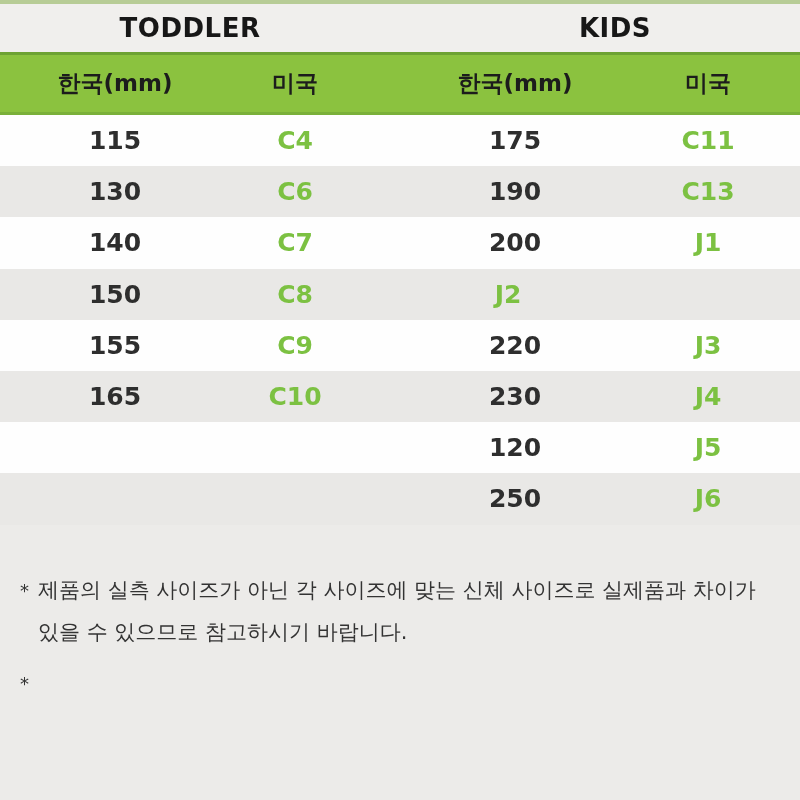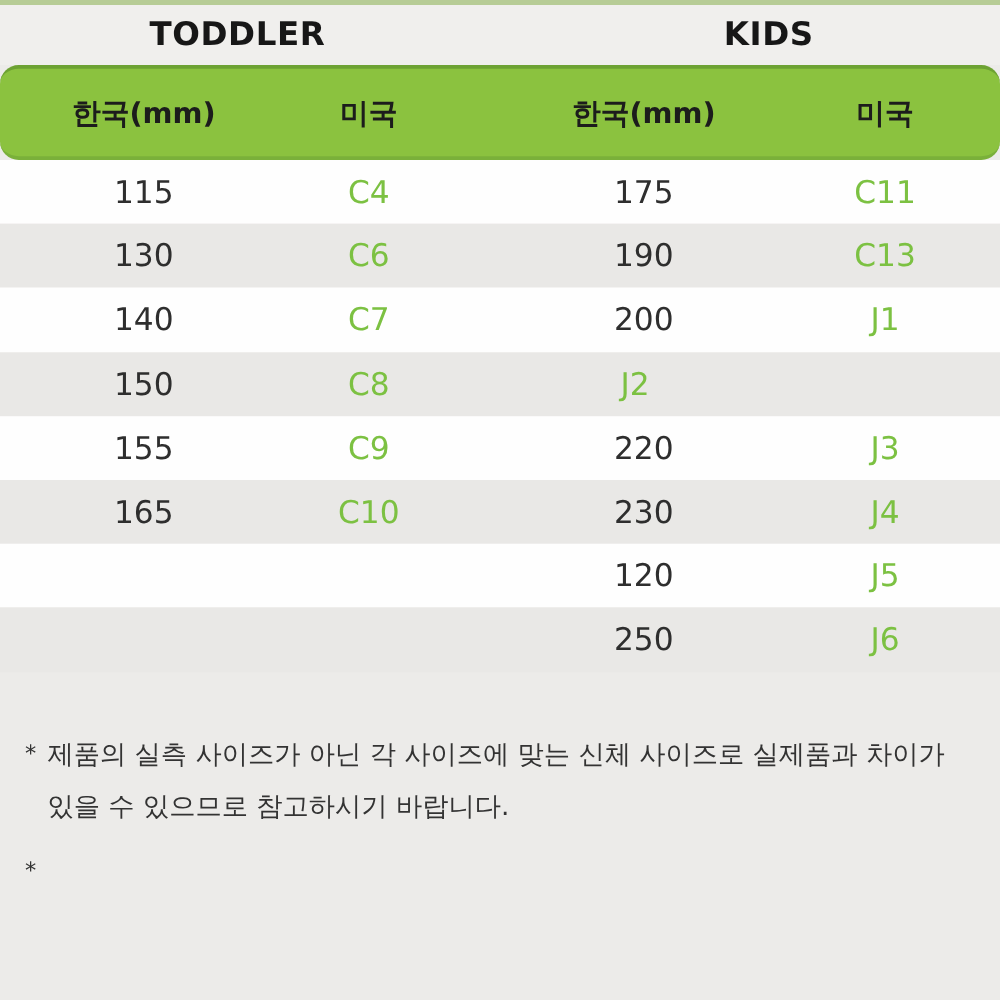--- a/index.html
+++ b/index.html
@@ -27,42 +27,42 @@
     height:48px;background:var(--header-bg);
     display:grid;grid-template-columns:1fr 1fr;align-items:center;
   }
   .title-cell{
     text-align:center;font-size:26px;font-weight:bold;color:#171717;
     letter-spacing:0.5px;
   }
   .title-toddler{transform:translateX(-10px);}
   .title-kids{transform:translateX(15px);}
   .green-header{
-    height:76px;background:var(--green-bg);
+    height:63px;background:var(--green-bg);
     border-top:3px solid var(--green-border-top);
     border-bottom:3px solid var(--green-border-bottom);
-    display:grid;grid-template-columns:repeat(4,1fr);align-items:center;border-radius:15px;
+    display:grid;grid-template-columns:repeat(4,1fr);align-items:center;
   }
   .green-header .hcell{
     text-align:center;font-size:23px;font-weight:bold;color:#1c1c1c;
   }
   .col1{transform:translateX(15px);}
   .col2{transform:translateX(-5px);}
   .col3{transform:translateX(15px);}
   .col4{transform:translateX(8px);}
   .size-table{display:block;}
   .t-row{
     height:51.2px;
     display:grid;grid-template-columns:repeat(4,1fr);align-items:center;
     background:var(--row-white);
   }
   .t-row:nth-child(even){background:var(--row-alt);}
   .t-cell{text-align:center;font-size:25px;}
-  .kr-cell{color:var(--text-dark);font-weight:400;}
-  .us-cell{color:var(--green-text);font-weight:normal;}
+  .kr-cell{color:var(--text-dark);font-weight:700;}
+  .us-cell{color:var(--green-text);font-weight:bold;}
   .footnotes{
     flex:1;background:var(--footer-bg);
     padding:44px 30px 0 20px;color:#333;
   }
   .footnote{
     display:flex;align-items:flex-start;
     font-size:21px;line-height:42px;
   }
   .footnote + .footnote{margin-top:9px;}
   .fn-star{

